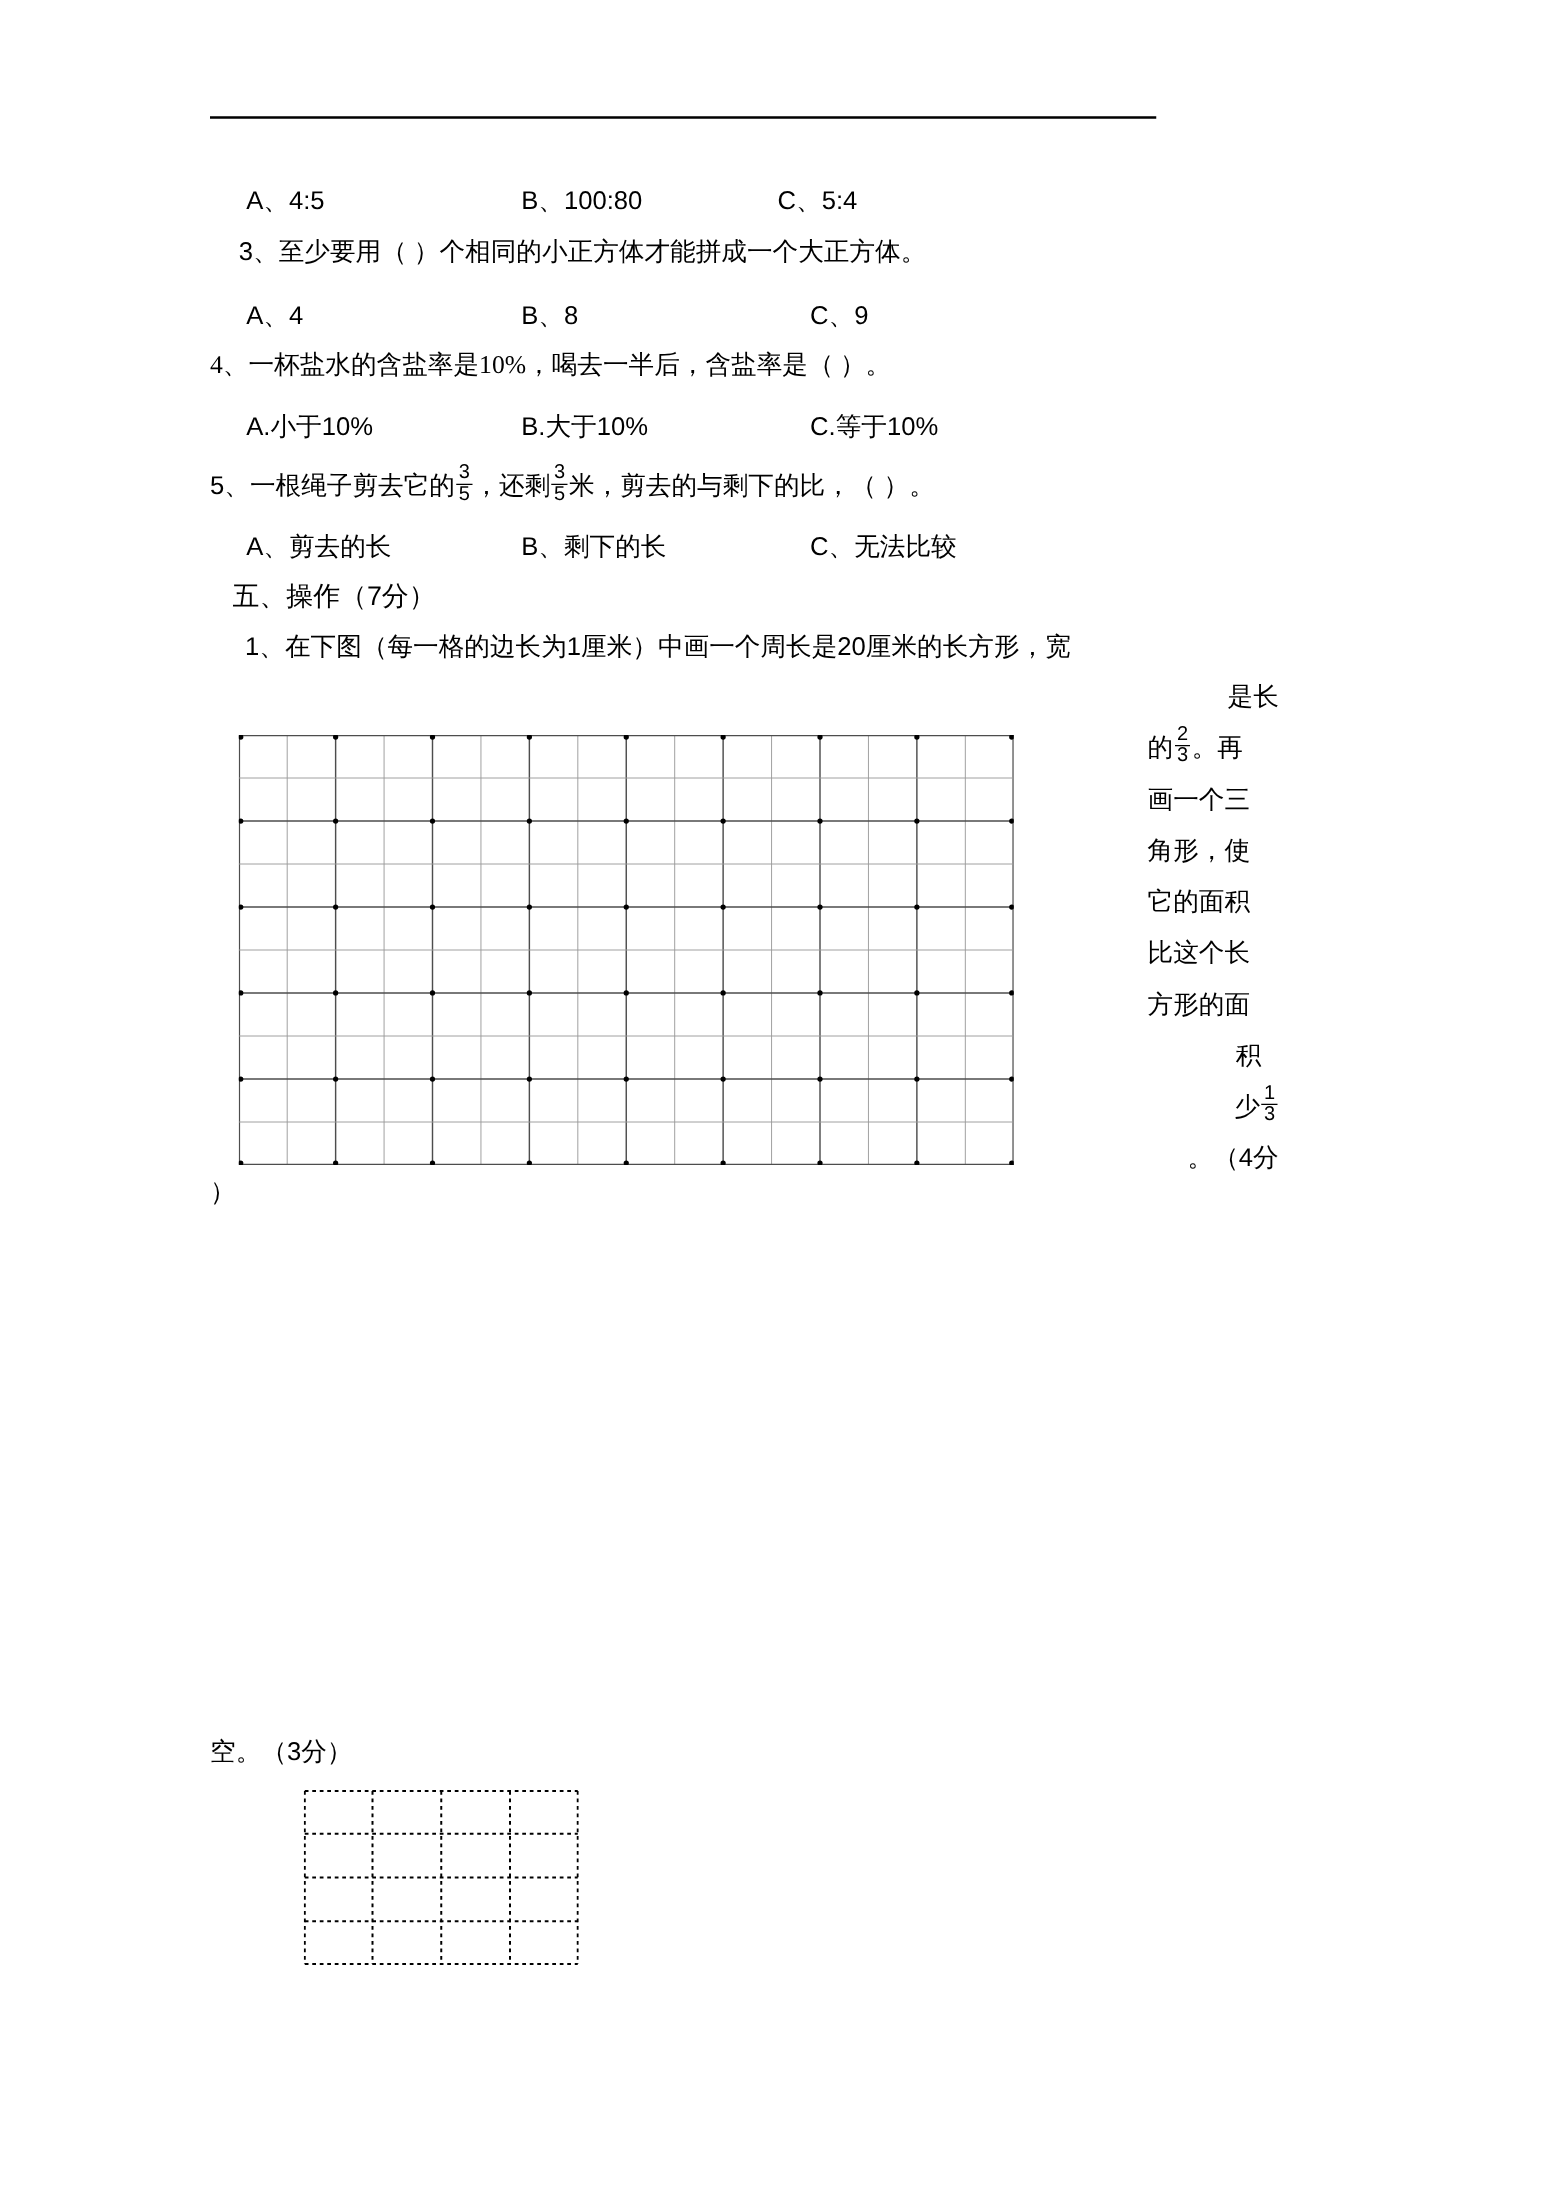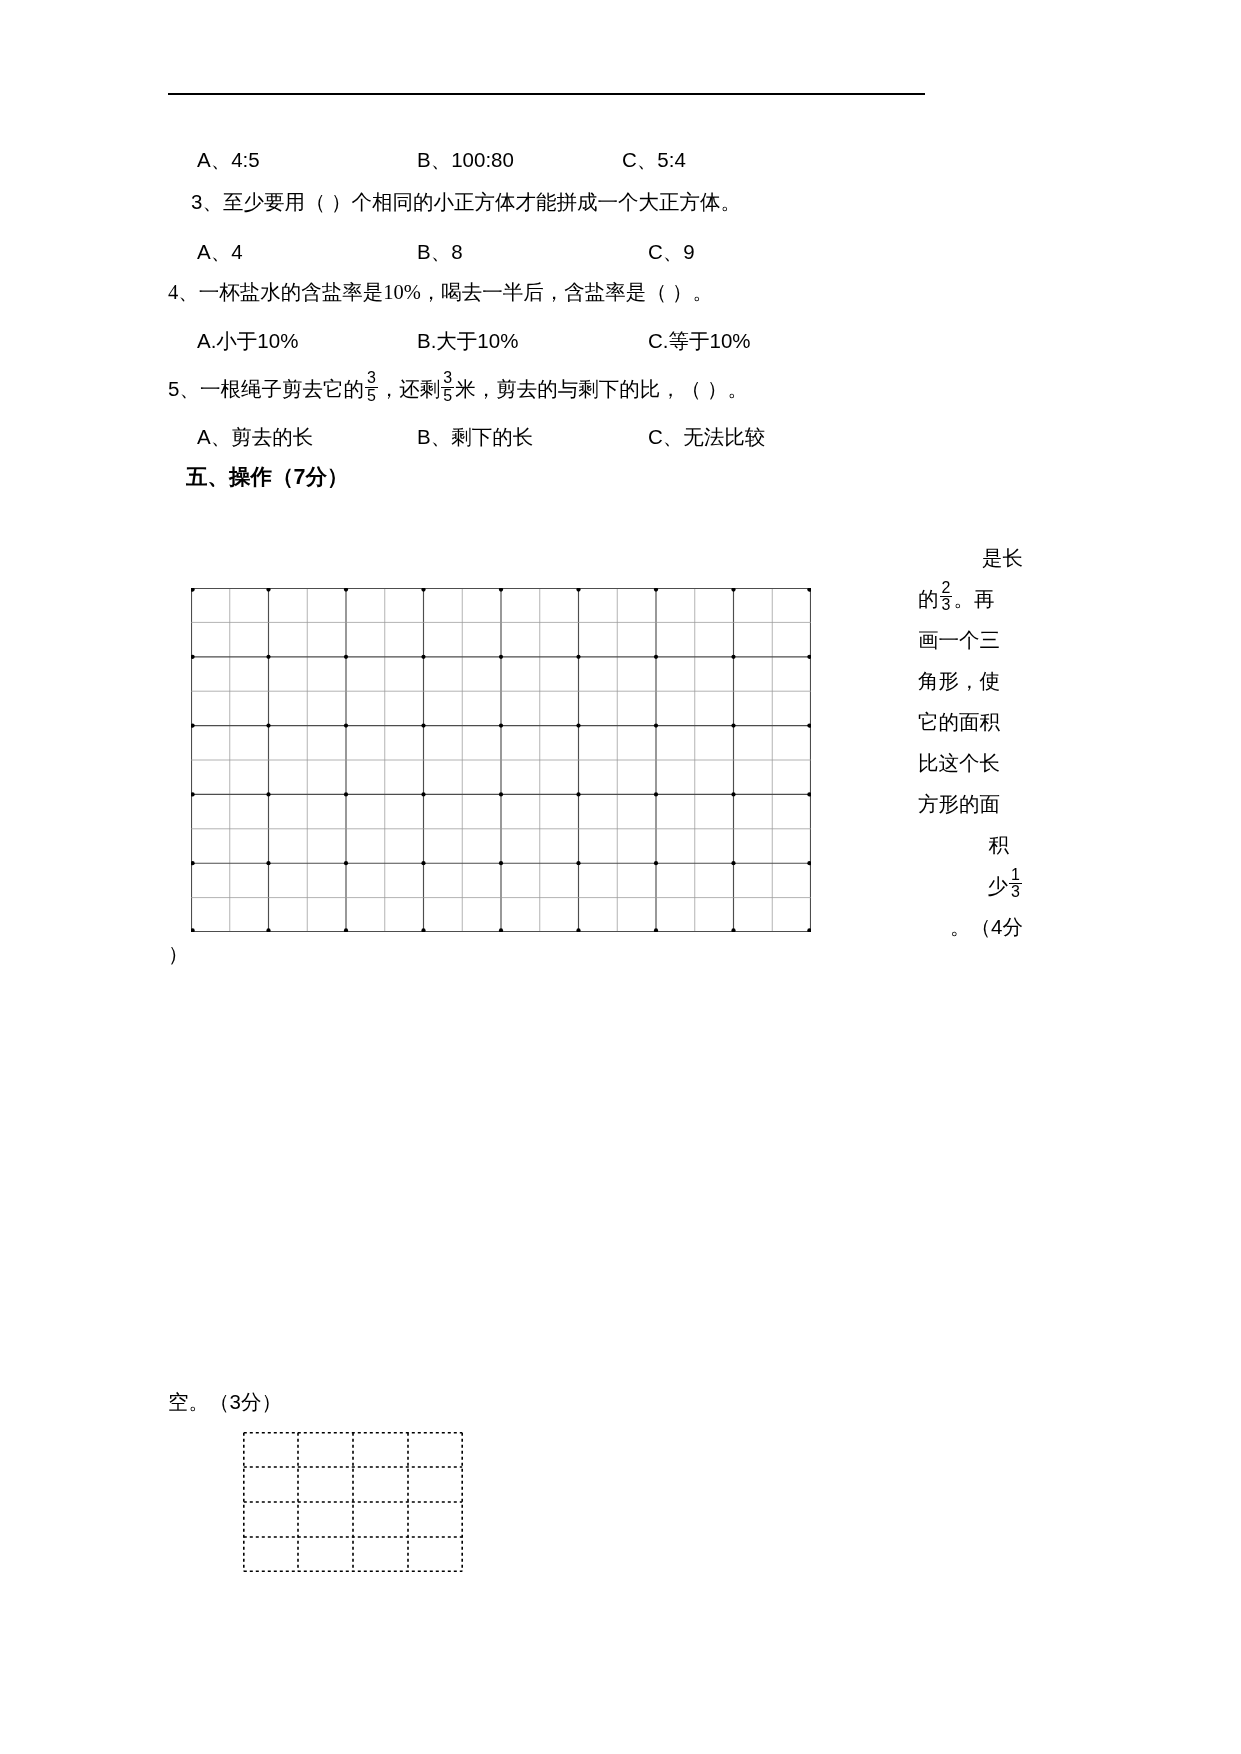--- a/index.html
+++ b/index.html
@@ -38,21 +38,21 @@
     line-height: 1.0;
     white-space: nowrap;
     letter-spacing: 0px;
   }
   .opt {
     position: absolute;
     font-size: 20.5px;
     white-space: nowrap;
   }
   .bold {
-    font-weight: bold;
+    font-weight: normal;
   }
 
   
   .frac {
     display: inline-block;
     vertical-align: -0.46em;
     text-align: center;
     font-size: 0.78em;
     line-height: 1.04;
     margin: 0 1px;
@@ -129,20 +129,21 @@
 
   <div class="txt" style="left:168px; top:373px;">
     <span>5、一根绳子剪去它的</span><span class="frac"><span class="num">3</span><span class="den">5</span></span><span>，还剩</span><span class="frac"><span class="num">3</span><span class="den">5</span></span><span>米，剪去的与剩下的比，（      ）。</span>
   </div>
   <div class="opt" style="left:197px; top:423px;">A、剪去的长</div>
   <div class="opt" style="left:417px; top:423px;">B、剩下的长</div>
   <div class="opt" style="left:648px; top:423px;">C、无法比较</div>
 
   <div class="txt bold" style="left:186px; top:467px; font-size:21.5px;">五、操作（7分）</div>
 
+  <div class="txt" style="left:196px; top:508px;">1、在下图（每一格的边长为1厘米）中画一个周长是20厘米的长方形，宽</div>
 
   <div id="big-grid">
     <svg width="620" height="344" viewBox="0 0 620 344" xmlns="http://www.w3.org/2000/svg" aria-hidden="true">
         <line x1="0.5" y1="0" x2="0.5" y2="344" stroke="#4d4d4d" stroke-width="1.15"></line>
         <line x1="38.75" y1="0" x2="38.75" y2="344" stroke="#9a9a9a" stroke-width="0.75"></line>
         <line x1="77.5" y1="0" x2="77.5" y2="344" stroke="#4d4d4d" stroke-width="1.15"></line>
         <line x1="116.25" y1="0" x2="116.25" y2="344" stroke="#9a9a9a" stroke-width="0.75"></line>
         <line x1="155" y1="0" x2="155" y2="344" stroke="#4d4d4d" stroke-width="1.15"></line>
         <line x1="193.75" y1="0" x2="193.75" y2="344" stroke="#9a9a9a" stroke-width="0.75"></line>
         <line x1="232.5" y1="0" x2="232.5" y2="344" stroke="#4d4d4d" stroke-width="1.15"></line>

